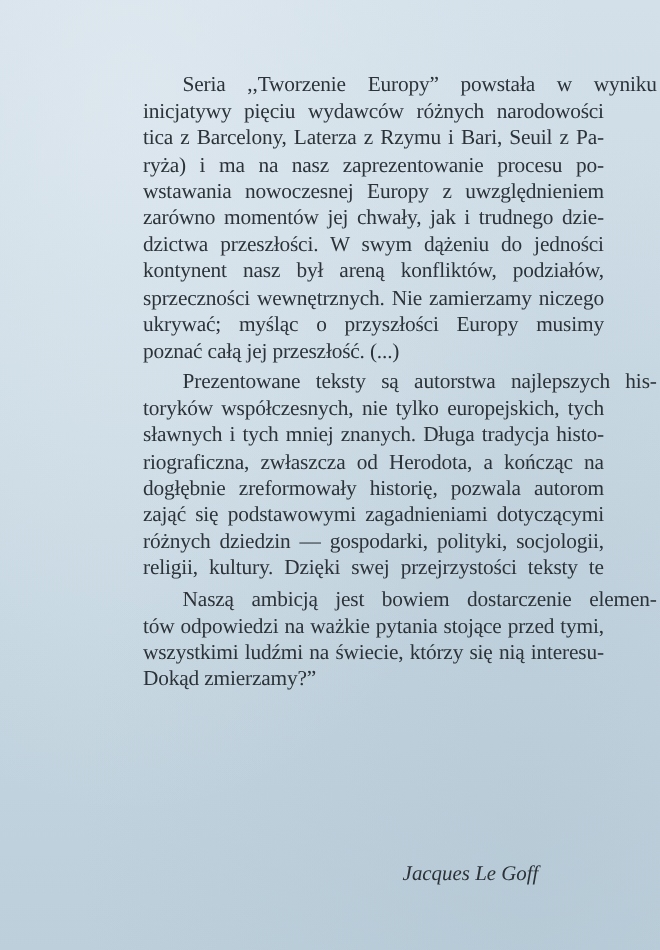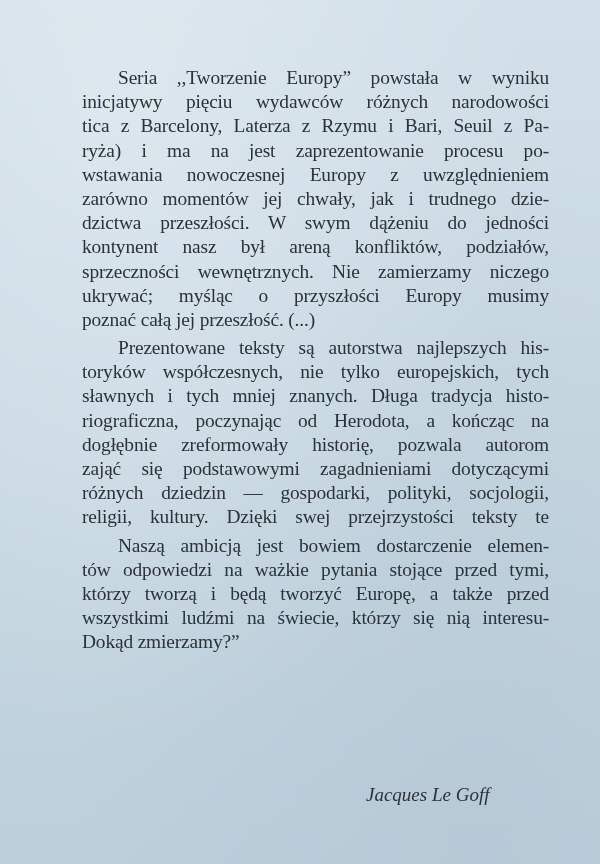--- a/index.html
+++ b/index.html
@@ -32,20 +32,21 @@
     }
     .line {
       display: block;
       height: 24.2px;
       line-height: 24.2px;
       font-size: 19.4px;
       white-space: nowrap;
       text-align: justify;
       text-align-last: justify;
       letter-spacing: -0.15px;
+      margin-left: 48px;
     }
     .line.indent {
       padding-left: 36px;
       width: calc(467px - 36px);
     }
     .line.last {
       text-align-last: left;
     }
     .para-gap {
       height: 4px;
@@ -63,48 +64,47 @@
 </head>
 <body>
 
 <div class="page">
   <div class="text-block">
 
     <div>
       <span class="line indent">Seria ,,Tworzenie Europy” powstała w wyniku</span>
       <span class="line">inicjatywy pięciu wydawców różnych narodowości</span>
       <span class="line">tica z Barcelony, Laterza z Rzymu i Bari, Seuil z Pa-</span>
-      <span class="line">ryża) i ma na jest zaprezentowanie procesu po-</span>
+      <span class="line">ryża) i ma na nasz zaprezentowanie procesu po-</span>
       <span class="line">wstawania nowoczesnej Europy z uwzględnieniem</span>
       <span class="line">zarówno momentów jej chwały, jak i trudnego dzie-</span>
       <span class="line">dzictwa przeszłości. W swym dążeniu do jedności</span>
       <span class="line">kontynent nasz był areną konfliktów, podziałów,</span>
       <span class="line">sprzeczności wewnętrznych. Nie zamierzamy niczego</span>
       <span class="line">ukrywać; myśląc o przyszłości Europy musimy</span>
       <span class="line last">poznać całą jej przeszłość. (...)</span>
     </div>
 
     <div class="para-gap"></div>
 
     <div>
       <span class="line indent">Prezentowane teksty są autorstwa najlepszych his-</span>
       <span class="line">toryków współczesnych, nie tylko europejskich, tych</span>
       <span class="line">sławnych i tych mniej znanych. Długa tradycja histo-</span>
-      <span class="line">riograficzna, poczynając od Herodota, a kończąc na</span>
+      <span class="line">riograficzna, zwłaszcza od Herodota, a kończąc na</span>
       <span class="line">dogłębnie zreformowały historię, pozwala autorom</span>
       <span class="line">zająć się podstawowymi zagadnieniami dotyczącymi</span>
       <span class="line">różnych dziedzin — gospodarki, polityki, socjologii,</span>
       <span class="line">religii, kultury. Dzięki swej przejrzystości teksty te</span>
     </div>
 
     <div class="para-gap"></div>
 
     <div>
       <span class="line indent">Naszą ambicją jest bowiem dostarczenie elemen-</span>
       <span class="line">tów odpowiedzi na ważkie pytania stojące przed tymi,</span>
-      <span class="line">którzy tworzą i będą tworzyć Europę, a także przed</span>
       <span class="line">wszystkimi ludźmi na świecie, którzy się nią interesu-</span>
       <span class="line last">Dokąd zmierzamy?”</span>
     </div>
   </div>
 
   <div class="signature">Jacques Le Goff</div>
 </div>
 
 </body></html>

